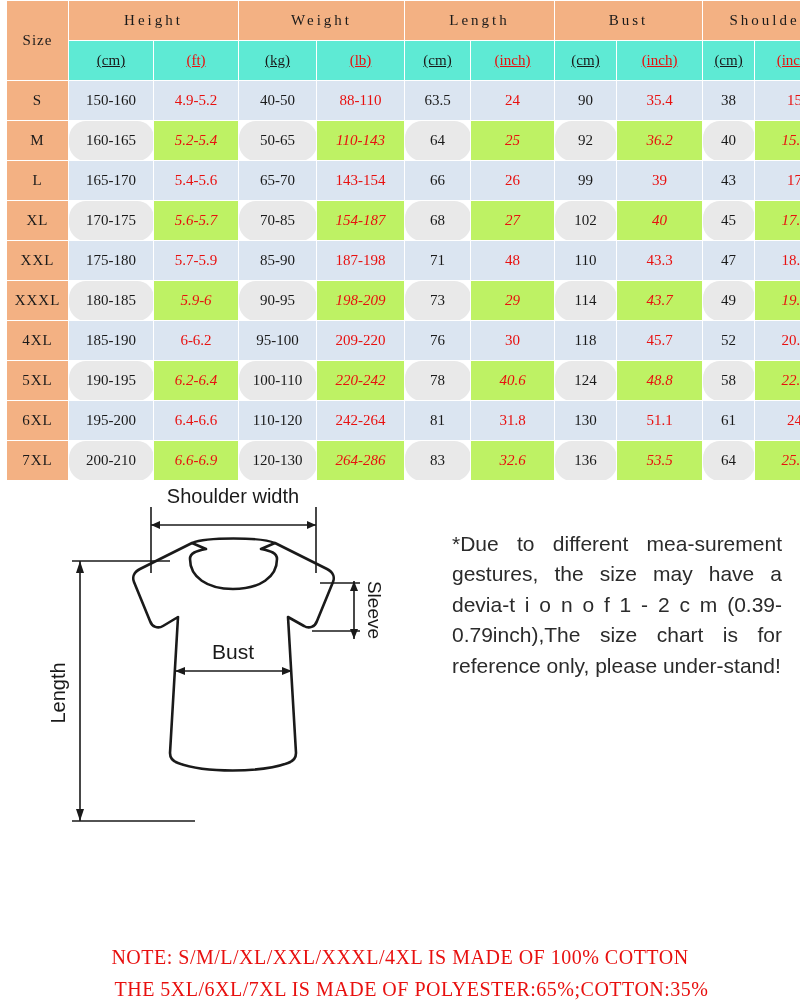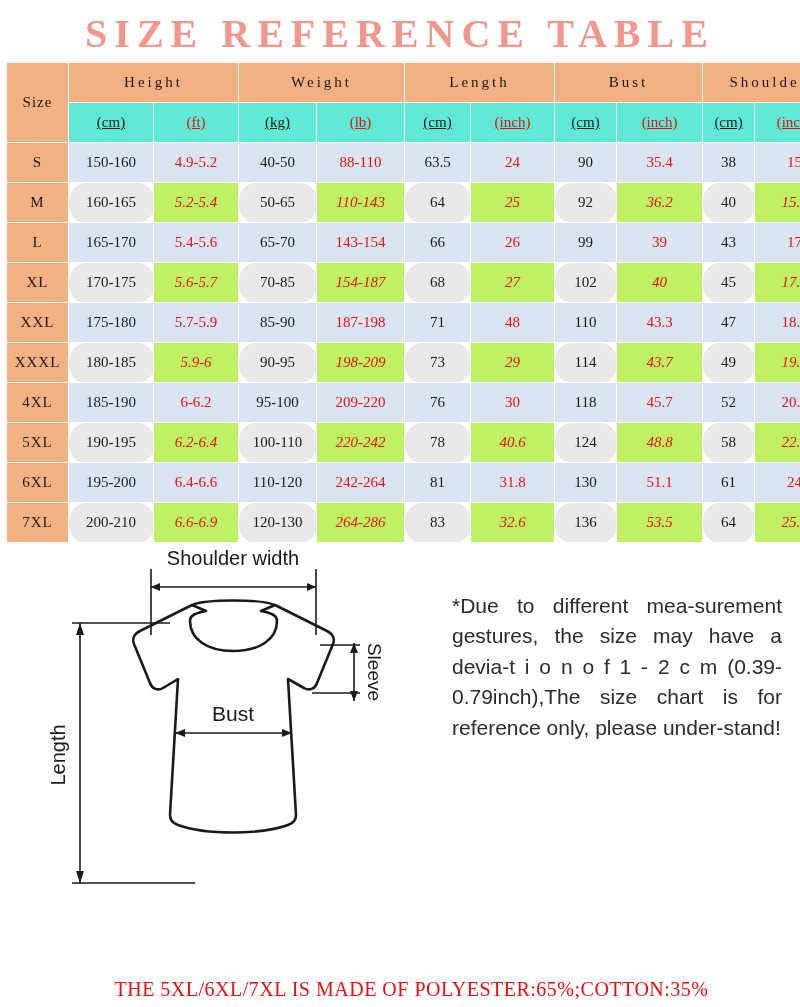--- a/index.html
+++ b/index.html
@@ -108,21 +108,20 @@
     font-family: "Liberation Serif", serif;
   }
   .footer .l1 { font-size: 20px; letter-spacing: 0.5px; margin-bottom: 9px; }
   .footer .l2 { font-size: 20px; letter-spacing: 0.5px; padding-left: 23px; }
 </style>
 </head>
 <body>
 
 <div class="page">
 
-  <div class="title">SIZE REFERENCE TABLE</div>
 
   <div class="table-wrap">
     <table class="size-table">
       <colgroup>
         <col style="width:62px">
           <col style="width:85px">
           <col style="width:85px">
         <col style="width:78px">
           <col style="width:88px">
         <col style="width:66px">
@@ -330,16 +329,17 @@
         <line x1="52" y1="80" x2="150" y2="80" stroke="#1a1a1a" stroke-width="1.4"></line>
         <line x1="52" y1="340" x2="175" y2="340" stroke="#1a1a1a" stroke-width="1.4"></line>
         <text x="45" y="212" text-anchor="middle" font-family="Liberation Sans, sans-serif" font-size="20" fill="#1a1a1a" transform="rotate(-90 45 212)">Length</text>
       </svg>
     </div>
 
     <div class="note">*Due to different mea-surement gestures, the size may have a devia-t i o n   o f   1 - 2 c m (0.39-0.79inch),The size chart is for reference only, please under-stand!</div>
   </div>
 
   <div class="footer">
+    <div class="l1">NOTE: S/M/L/XL/XXL/XXXL/4XL IS MADE OF 100% COTTON</div>
     <div class="l2">THE 5XL/6XL/7XL IS MADE OF POLYESTER:65%;COTTON:35%</div>
   </div>
 
 </div>
 
 </body></html>

